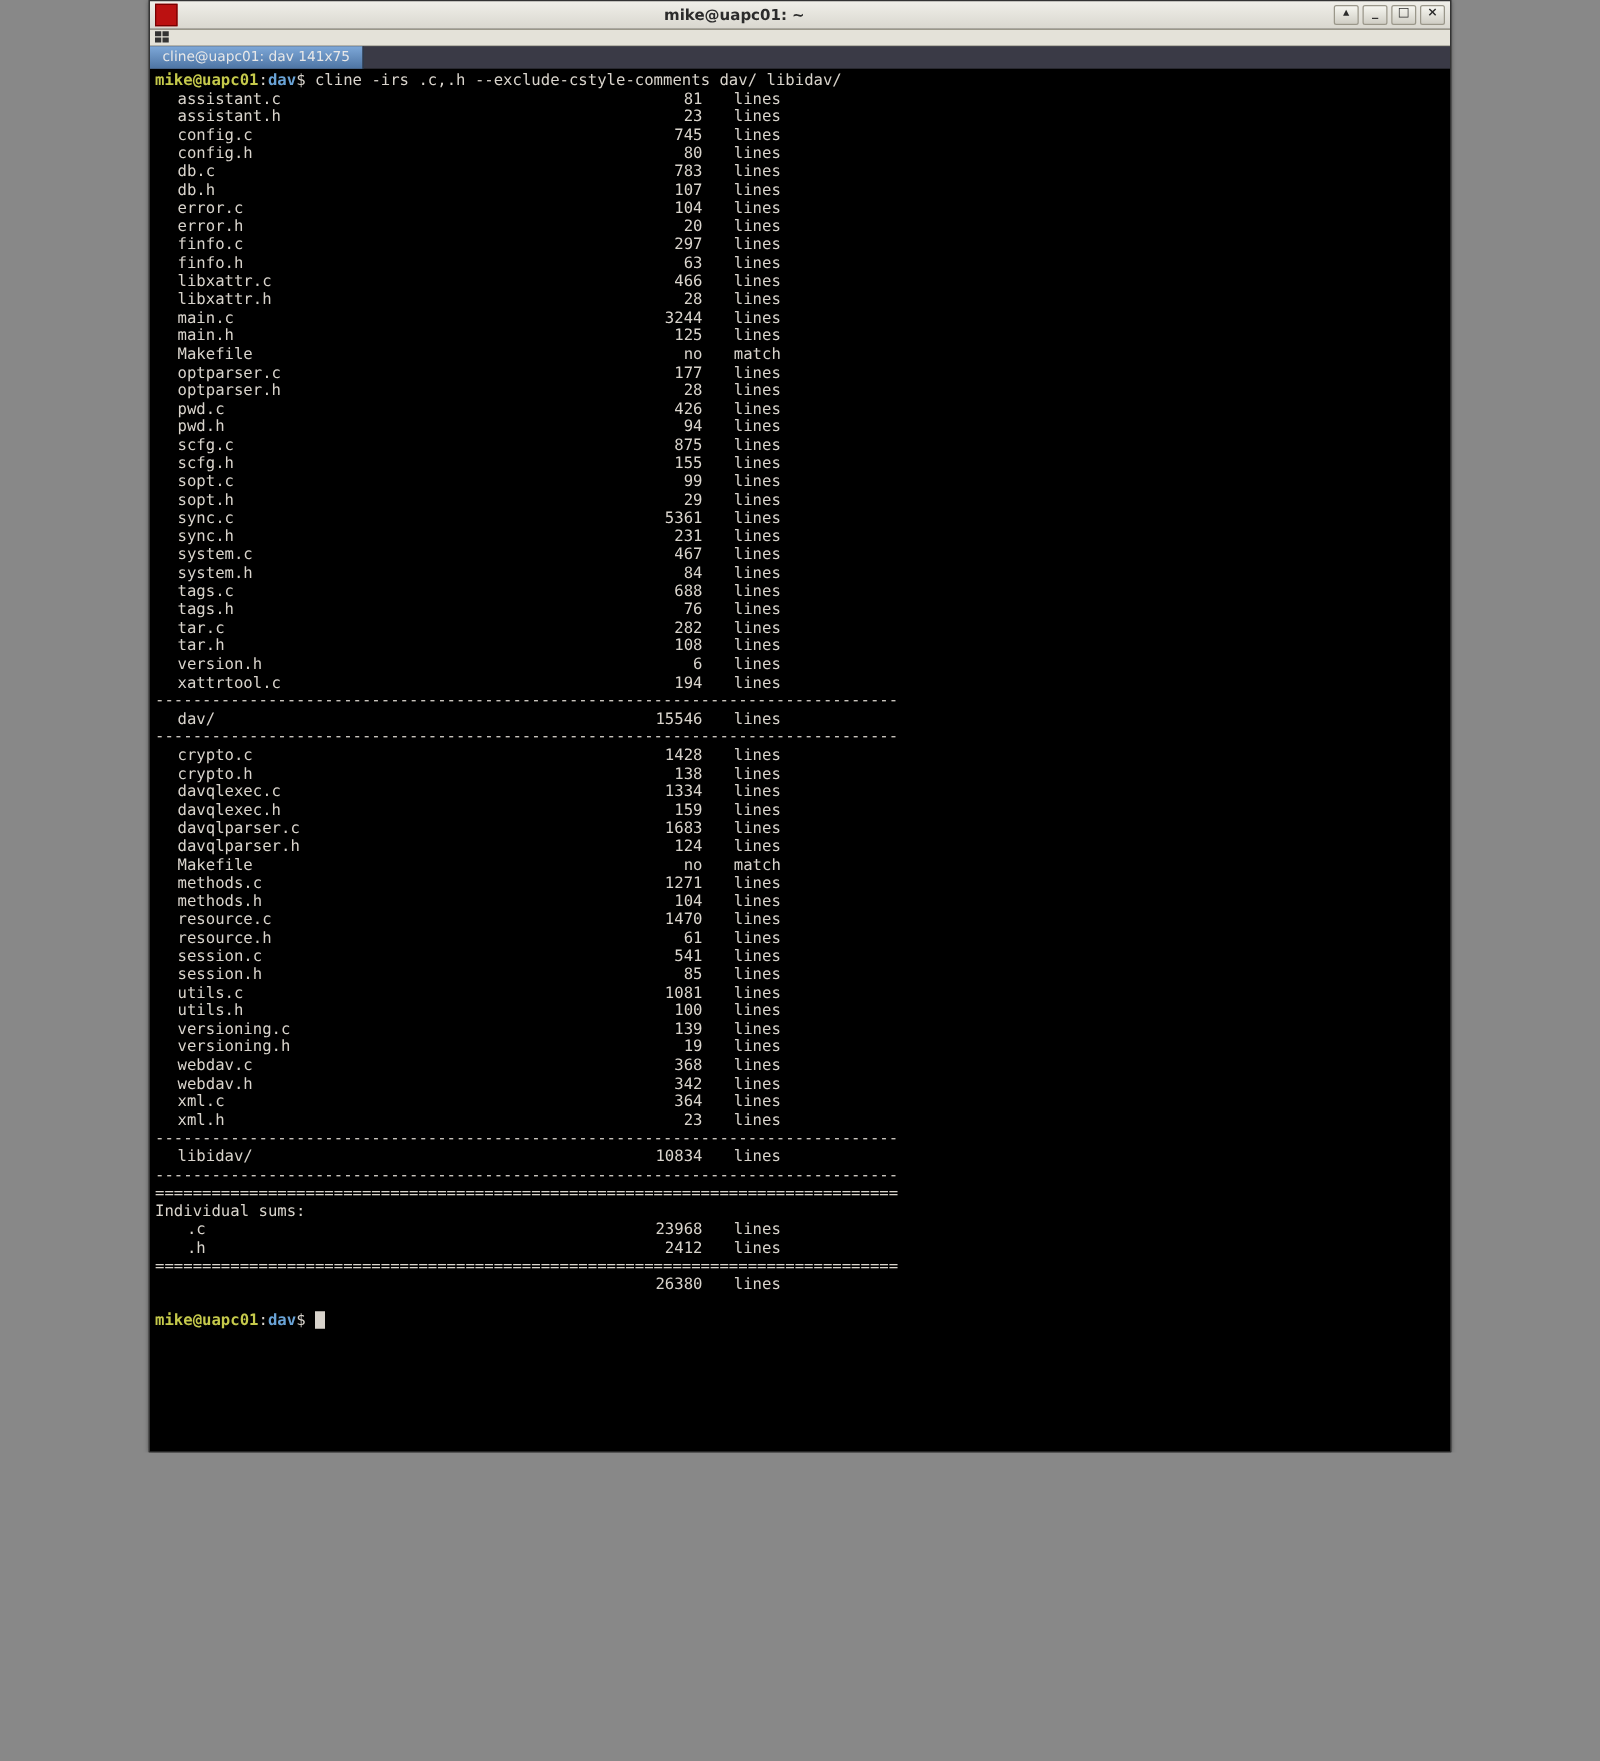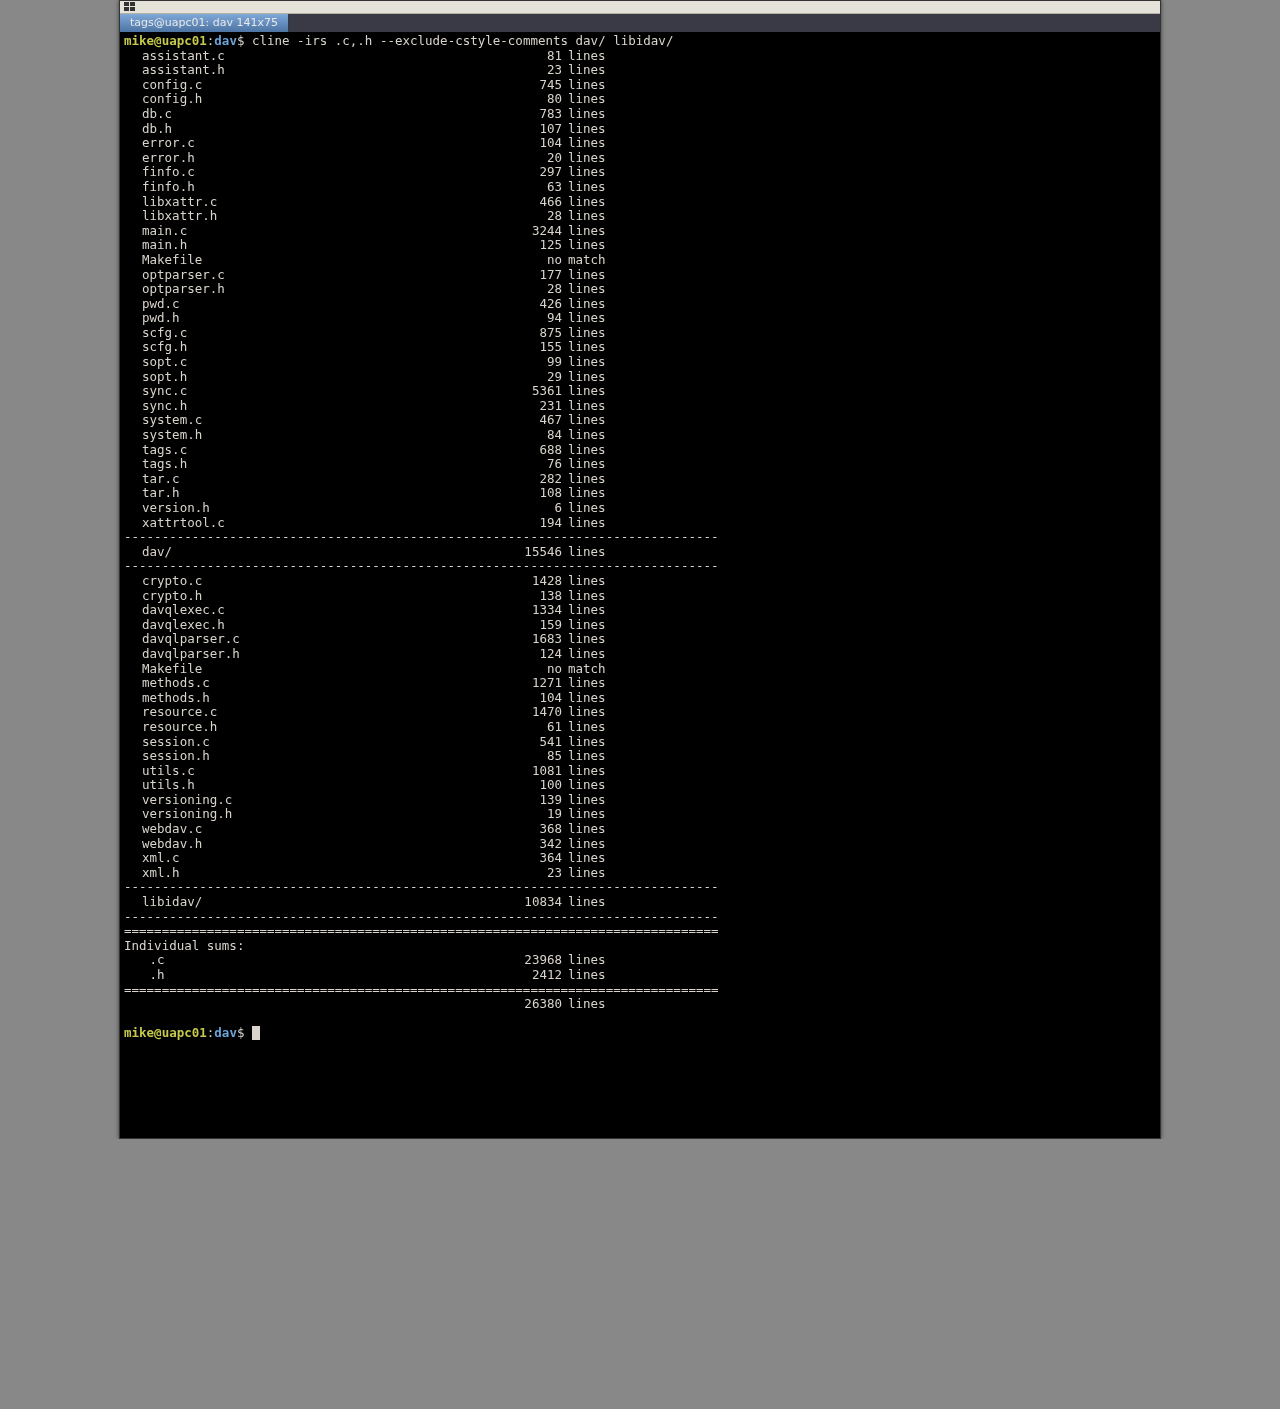--- a/index.html
+++ b/index.html
@@ -100,46 +100,56 @@
   }
   .terminal .user { color: #c5c94b; font-weight: bold; }
   .terminal .path { color: #6aa3d6; font-weight: bold; }
   .terminal .cmd  { color: #d9d4cc; }
   .row {
     display: flex;
     width: 580px;
   }
   .row .fname { flex: 0 0 340px; text-align:left;margin-left:18px;}
   .row .count { flex: 0 0 80px; text-align:right; padding-right: 6px;}
-  .row .unit  { flex: 0 0 80px; text-align:left;}
+  .row .unit  { flex: 0 0 80px; text-align:left;margin-left:19px;}
   .cursor {
     display:inline-block;
     width: 8px; height: 14px;
     background:#d9d4cc;
     vertical-align: text-bottom;
   }
   .rule {
     letter-spacing: 0;
     color:#d9d4cc;
   }
 </style>
 </head>
 <body>
 
 <div class="window">
 
+  <div class="titlebar">
+    <span class="app-icon"></span>
+    <span class="title-text">mike@uapc01: ~</span>
+    <span class="win-controls">
+      <span class="win-btn">▴</span>
+      <span class="win-btn">_</span>
+      <span class="win-btn">□</span>
+      <span class="win-btn">×</span>
+    </span>
+  </div>
 
   <div class="menubar">
     <span class="menu-icon">
         <span></span>
         <span></span>
         <span></span>
         <span></span>
       </span>
   </div>
 
   <div class="tabbar">
-    <div class="tab">tags@uapc01: dav 141x75</div>
+    <div class="tab">cline@uapc01: dav 141x75</div>
   </div>
 
   <div class="terminal" id="term"><div><span class="user">mike@uapc01</span><span>:</span><span class="path">dav</span><span>$ </span><span class="cmd">cline -irs .c,.h --exclude-cstyle-comments dav/ libidav/</span></div><div class="row"><span class="fname">assistant.c</span><span class="count">81</span><span class="unit">lines</span></div><div class="row"><span class="fname">assistant.h</span><span class="count">23</span><span class="unit">lines</span></div><div class="row"><span class="fname">config.c</span><span class="count">745</span><span class="unit">lines</span></div><div class="row"><span class="fname">config.h</span><span class="count">80</span><span class="unit">lines</span></div><div class="row"><span class="fname">db.c</span><span class="count">783</span><span class="unit">lines</span></div><div class="row"><span class="fname">db.h</span><span class="count">107</span><span class="unit">lines</span></div><div class="row"><span class="fname">error.c</span><span class="count">104</span><span class="unit">lines</span></div><div class="row"><span class="fname">error.h</span><span class="count">20</span><span class="unit">lines</span></div><div class="row"><span class="fname">finfo.c</span><span class="count">297</span><span class="unit">lines</span></div><div class="row"><span class="fname">finfo.h</span><span class="count">63</span><span class="unit">lines</span></div><div class="row"><span class="fname">libxattr.c</span><span class="count">466</span><span class="unit">lines</span></div><div class="row"><span class="fname">libxattr.h</span><span class="count">28</span><span class="unit">lines</span></div><div class="row"><span class="fname">main.c</span><span class="count">3244</span><span class="unit">lines</span></div><div class="row"><span class="fname">main.h</span><span class="count">125</span><span class="unit">lines</span></div><div class="row"><span class="fname">Makefile</span><span class="count">no</span><span class="unit">match</span></div><div class="row"><span class="fname">optparser.c</span><span class="count">177</span><span class="unit">lines</span></div><div class="row"><span class="fname">optparser.h</span><span class="count">28</span><span class="unit">lines</span></div><div class="row"><span class="fname">pwd.c</span><span class="count">426</span><span class="unit">lines</span></div><div class="row"><span class="fname">pwd.h</span><span class="count">94</span><span class="unit">lines</span></div><div class="row"><span class="fname">scfg.c</span><span class="count">875</span><span class="unit">lines</span></div><div class="row"><span class="fname">scfg.h</span><span class="count">155</span><span class="unit">lines</span></div><div class="row"><span class="fname">sopt.c</span><span class="count">99</span><span class="unit">lines</span></div><div class="row"><span class="fname">sopt.h</span><span class="count">29</span><span class="unit">lines</span></div><div class="row"><span class="fname">sync.c</span><span class="count">5361</span><span class="unit">lines</span></div><div class="row"><span class="fname">sync.h</span><span class="count">231</span><span class="unit">lines</span></div><div class="row"><span class="fname">system.c</span><span class="count">467</span><span class="unit">lines</span></div><div class="row"><span class="fname">system.h</span><span class="count">84</span><span class="unit">lines</span></div><div class="row"><span class="fname">tags.c</span><span class="count">688</span><span class="unit">lines</span></div><div class="row"><span class="fname">tags.h</span><span class="count">76</span><span class="unit">lines</span></div><div class="row"><span class="fname">tar.c</span><span class="count">282</span><span class="unit">lines</span></div><div class="row"><span class="fname">tar.h</span><span class="count">108</span><span class="unit">lines</span></div><div class="row"><span class="fname">version.h</span><span class="count">6</span><span class="unit">lines</span></div><div class="row"><span class="fname">xattrtool.c</span><span class="count">194</span><span class="unit">lines</span></div><div class="rule">-------------------------------------------------------------------------------</div><div class="row"><span class="fname">dav/</span><span class="count">15546</span><span class="unit">lines</span></div><div class="rule">-------------------------------------------------------------------------------</div><div class="row"><span class="fname">crypto.c</span><span class="count">1428</span><span class="unit">lines</span></div><div class="row"><span class="fname">crypto.h</span><span class="count">138</span><span class="unit">lines</span></div><div class="row"><span class="fname">davqlexec.c</span><span class="count">1334</span><span class="unit">lines</span></div><div class="row"><span class="fname">davqlexec.h</span><span class="count">159</span><span class="unit">lines</span></div><div class="row"><span class="fname">davqlparser.c</span><span class="count">1683</span><span class="unit">lines</span></div><div class="row"><span class="fname">davqlparser.h</span><span class="count">124</span><span class="unit">lines</span></div><div class="row"><span class="fname">Makefile</span><span class="count">no</span><span class="unit">match</span></div><div class="row"><span class="fname">methods.c</span><span class="count">1271</span><span class="unit">lines</span></div><div class="row"><span class="fname">methods.h</span><span class="count">104</span><span class="unit">lines</span></div><div class="row"><span class="fname">resource.c</span><span class="count">1470</span><span class="unit">lines</span></div><div class="row"><span class="fname">resource.h</span><span class="count">61</span><span class="unit">lines</span></div><div class="row"><span class="fname">session.c</span><span class="count">541</span><span class="unit">lines</span></div><div class="row"><span class="fname">session.h</span><span class="count">85</span><span class="unit">lines</span></div><div class="row"><span class="fname">utils.c</span><span class="count">1081</span><span class="unit">lines</span></div><div class="row"><span class="fname">utils.h</span><span class="count">100</span><span class="unit">lines</span></div><div class="row"><span class="fname">versioning.c</span><span class="count">139</span><span class="unit">lines</span></div><div class="row"><span class="fname">versioning.h</span><span class="count">19</span><span class="unit">lines</span></div><div class="row"><span class="fname">webdav.c</span><span class="count">368</span><span class="unit">lines</span></div><div class="row"><span class="fname">webdav.h</span><span class="count">342</span><span class="unit">lines</span></div><div class="row"><span class="fname">xml.c</span><span class="count">364</span><span class="unit">lines</span></div><div class="row"><span class="fname">xml.h</span><span class="count">23</span><span class="unit">lines</span></div><div class="rule">-------------------------------------------------------------------------------</div><div class="row"><span class="fname">libidav/</span><span class="count">10834</span><span class="unit">lines</span></div><div class="rule">-------------------------------------------------------------------------------</div><div class="rule">===============================================================================</div><div>Individual sums:</div><div class="row"><span class="fname"> .c</span><span class="count">23968</span><span class="unit">lines</span></div><div class="row"><span class="fname"> .h</span><span class="count">2412</span><span class="unit">lines</span></div><div class="rule">===============================================================================</div><div class="row"><span class="fname"></span><span class="count">26380</span><span class="unit">lines</span></div><div> </div><div><span class="user">mike@uapc01</span><span>:</span><span class="path">dav</span><span>$ </span><span class="cursor"></span></div></div>
 
 </div>
 
 </body></html>

